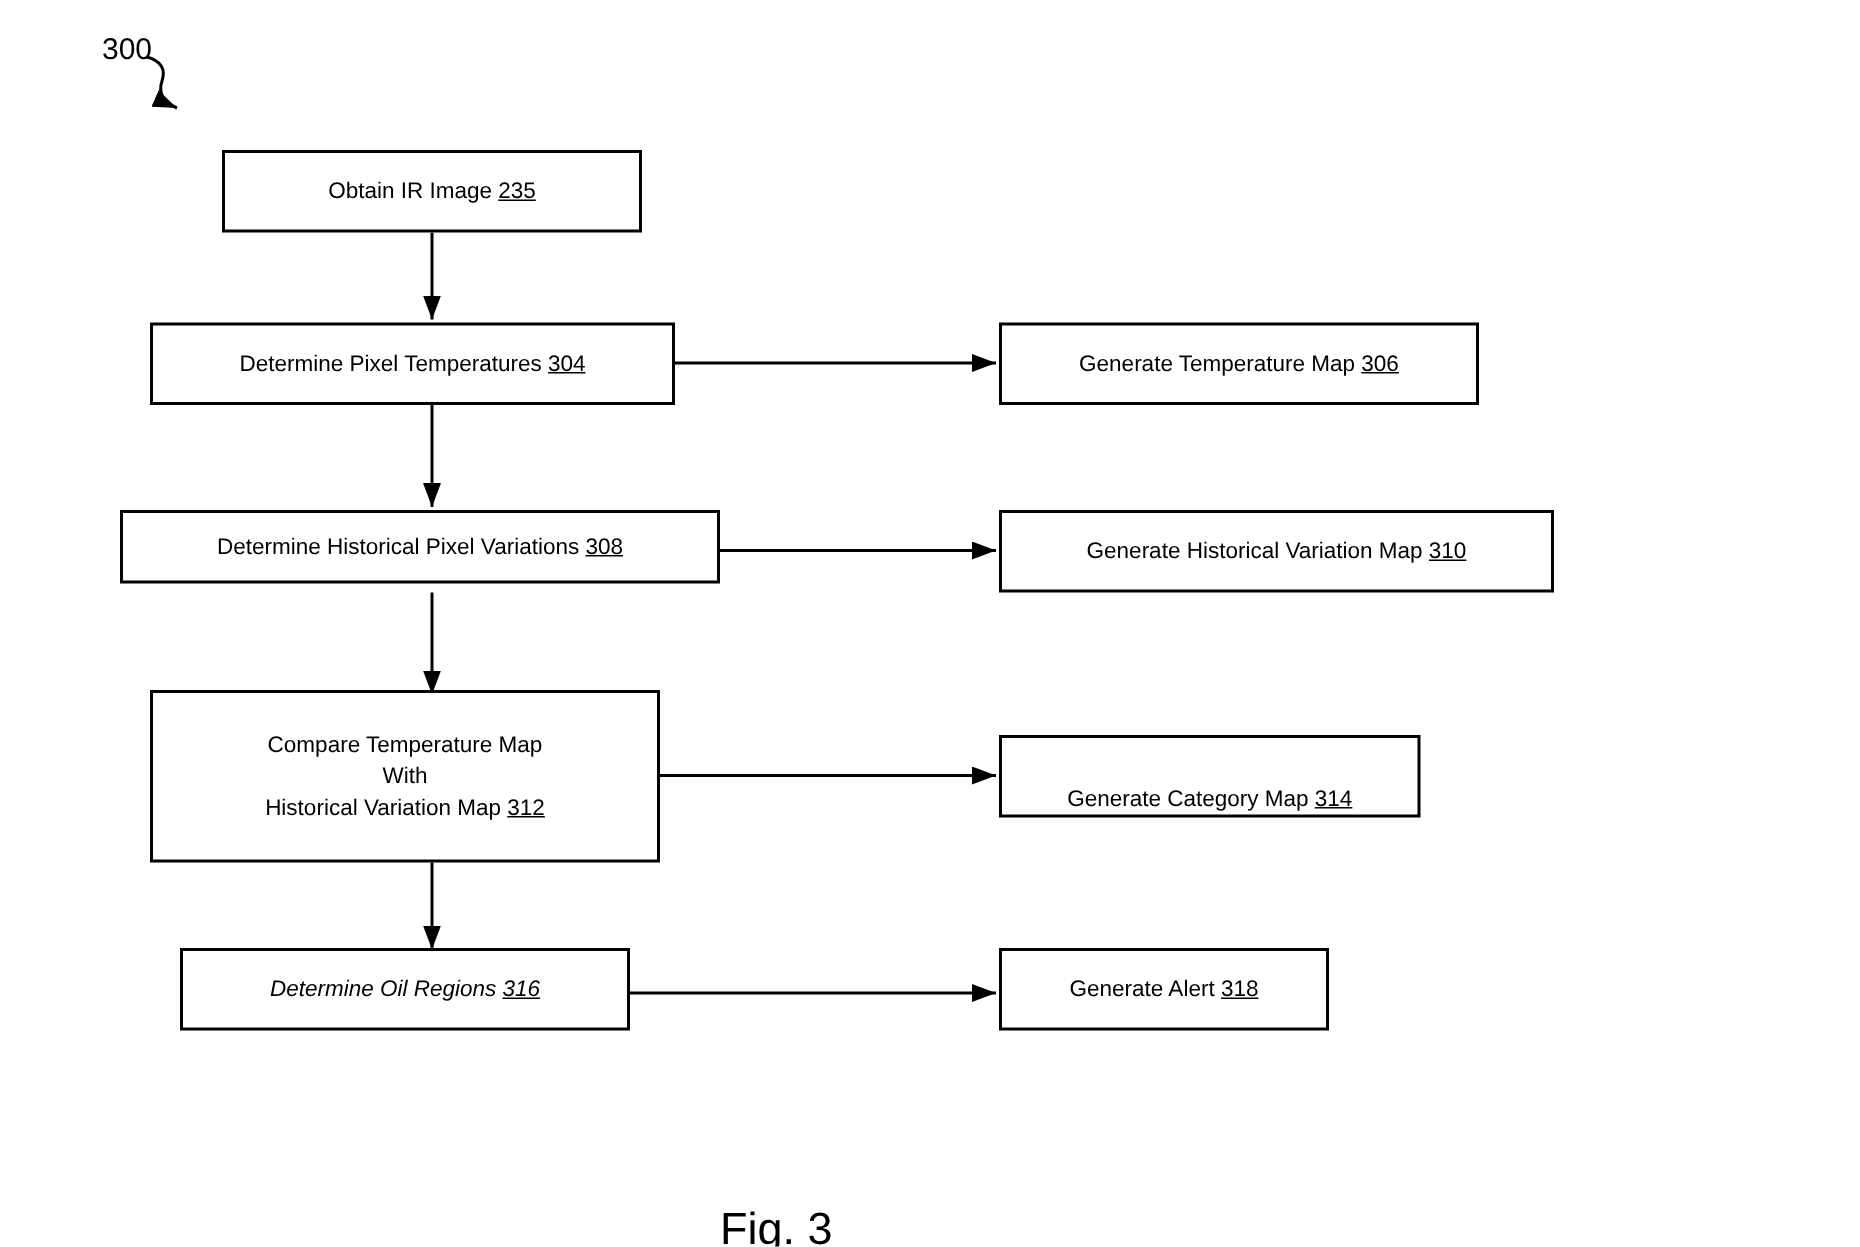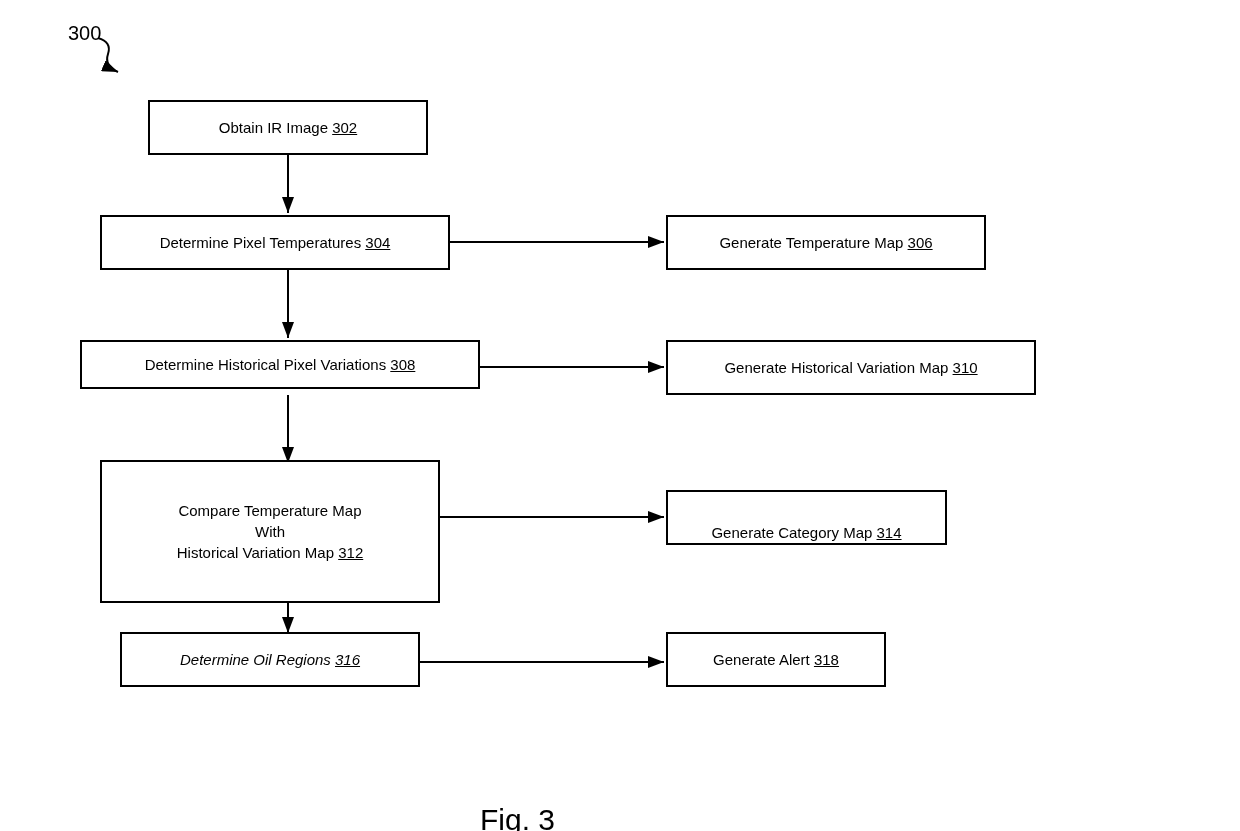--- a/index.html
+++ b/index.html
@@ -82,40 +82,40 @@
     <line x1="288" y1="395" x2="288" y2="463" stroke="#000" stroke-width="2" marker-end="url(#arrowhead)"></line>
 
     <line x1="440" y1="517" x2="664" y2="517" stroke="#000" stroke-width="2" marker-end="url(#arrowhead)"></line>
 
     <line x1="288" y1="570" x2="288" y2="633" stroke="#000" stroke-width="2" marker-end="url(#arrowhead)"></line>
 
     <line x1="420" y1="662" x2="664" y2="662" stroke="#000" stroke-width="2" marker-end="url(#arrowhead)"></line>
   </svg>
 
   <div class="flowbox" style="left:148px; top:100px; width:280px; height:55px;">
-    <span>Obtain IR Image&nbsp;<span class="ref-num">302</span></span>
+    <span>Obtain IR Image&nbsp;<span class="ref-num">235</span></span>
   </div>
 
   <div class="flowbox" style="left:100px; top:215px; width:350px; height:55px;">
     <span>Determine Pixel Temperatures&nbsp;<span class="ref-num">304</span></span>
   </div>
 
   <div class="flowbox" style="left:666px; top:215px; width:320px; height:55px;">
     <span>Generate Temperature Map&nbsp;<span class="ref-num">306</span></span>
   </div>
 
   <div class="flowbox" style="left:80px; top:340px; width:400px; height:49px;">
     <span>Determine Historical Pixel Variations&nbsp;<span class="ref-num">308</span></span>
   </div>
 
   <div class="flowbox" style="left:666px; top:340px; width:370px; height:55px;">
     <span>Generate Historical Variation Map&nbsp;<span class="ref-num">310</span></span>
   </div>
 
-  <div class="flowbox" style="left:100px; top:460px; width:340px; height:143px;">
+  <div class="flowbox" style="left:100px; top:460px; width:340px; height:115px;">
     <span style="white-space:pre-line;">Compare Temperature Map<br>With<br>Historical Variation Map&nbsp;<span class="ref-num">312</span></span>
   </div>
 
   <div class="flowbox" style="left:666px; top:490px; width:281px; height:55px;align-items:flex-end;">
     <span>Generate Category Map&nbsp;<span class="ref-num">314</span></span>
   </div>
 
   <div class="flowbox" style="left:120px; top:632px; width:300px; height:55px;font-style:italic;">
     <span>Determine Oil Regions&nbsp;<span class="ref-num">316</span></span>
   </div>

